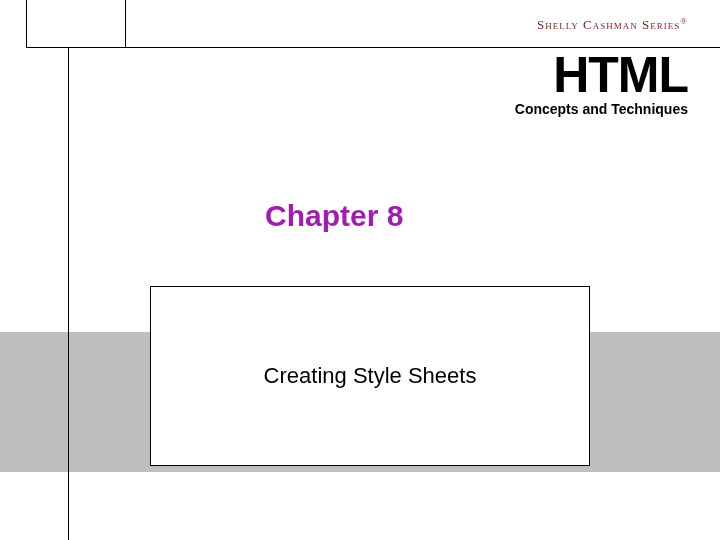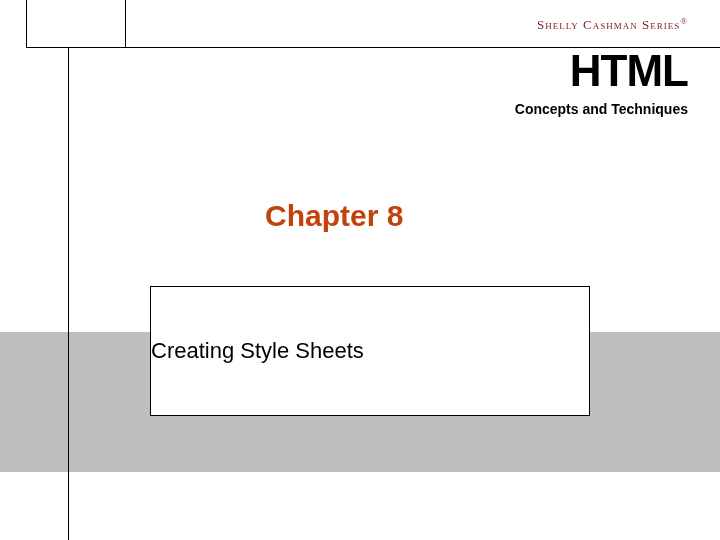--- a/index.html
+++ b/index.html
@@ -55,21 +55,21 @@
       font-size: 13px;
       color: #7f1d1d;
     }
     .series sup { font-size: 9px; vertical-align: super; }
     .book-title {
       position: absolute;
       right: 32px;
       top: 46px;
       font-family: Verdana, Geneva, sans-serif;
       font-weight: 900;
-      font-size: 44px;
+      font-size: 50px;
       letter-spacing: -1px;
       color: #000;
     }
     .subtitle {
       position: absolute;
       right: 32px;
       top: 100px;
       text-align: right;
       font-family: Verdana, Geneva, sans-serif;
       font-weight: 700;
@@ -77,32 +77,33 @@
       line-height: 1.35;
       color: #000;
     }
     .chapter {
       position: absolute;
       left: 265px;
       top: 199px;
       font-family: Verdana, Geneva, sans-serif;
       font-weight: 900;
       font-size: 30px;
-      color: #c2410c;
+      color: #a21caf;
     }
     .topic-box {
       position: absolute;
       left: 150px;
       top: 286px;
       width: 440px;
-      height: 130px;
+      height: 180px;
       border: 1px solid #000;
       background: #ffffff;
       display: flex;
       align-items: center;
+      justify-content: center;
     }
     .topic {
       font-family: Verdana, Geneva, sans-serif;
       font-weight: 400;
       font-size: 22px;
       color: #000;
     }
   </style>
 </head>
 <body>

